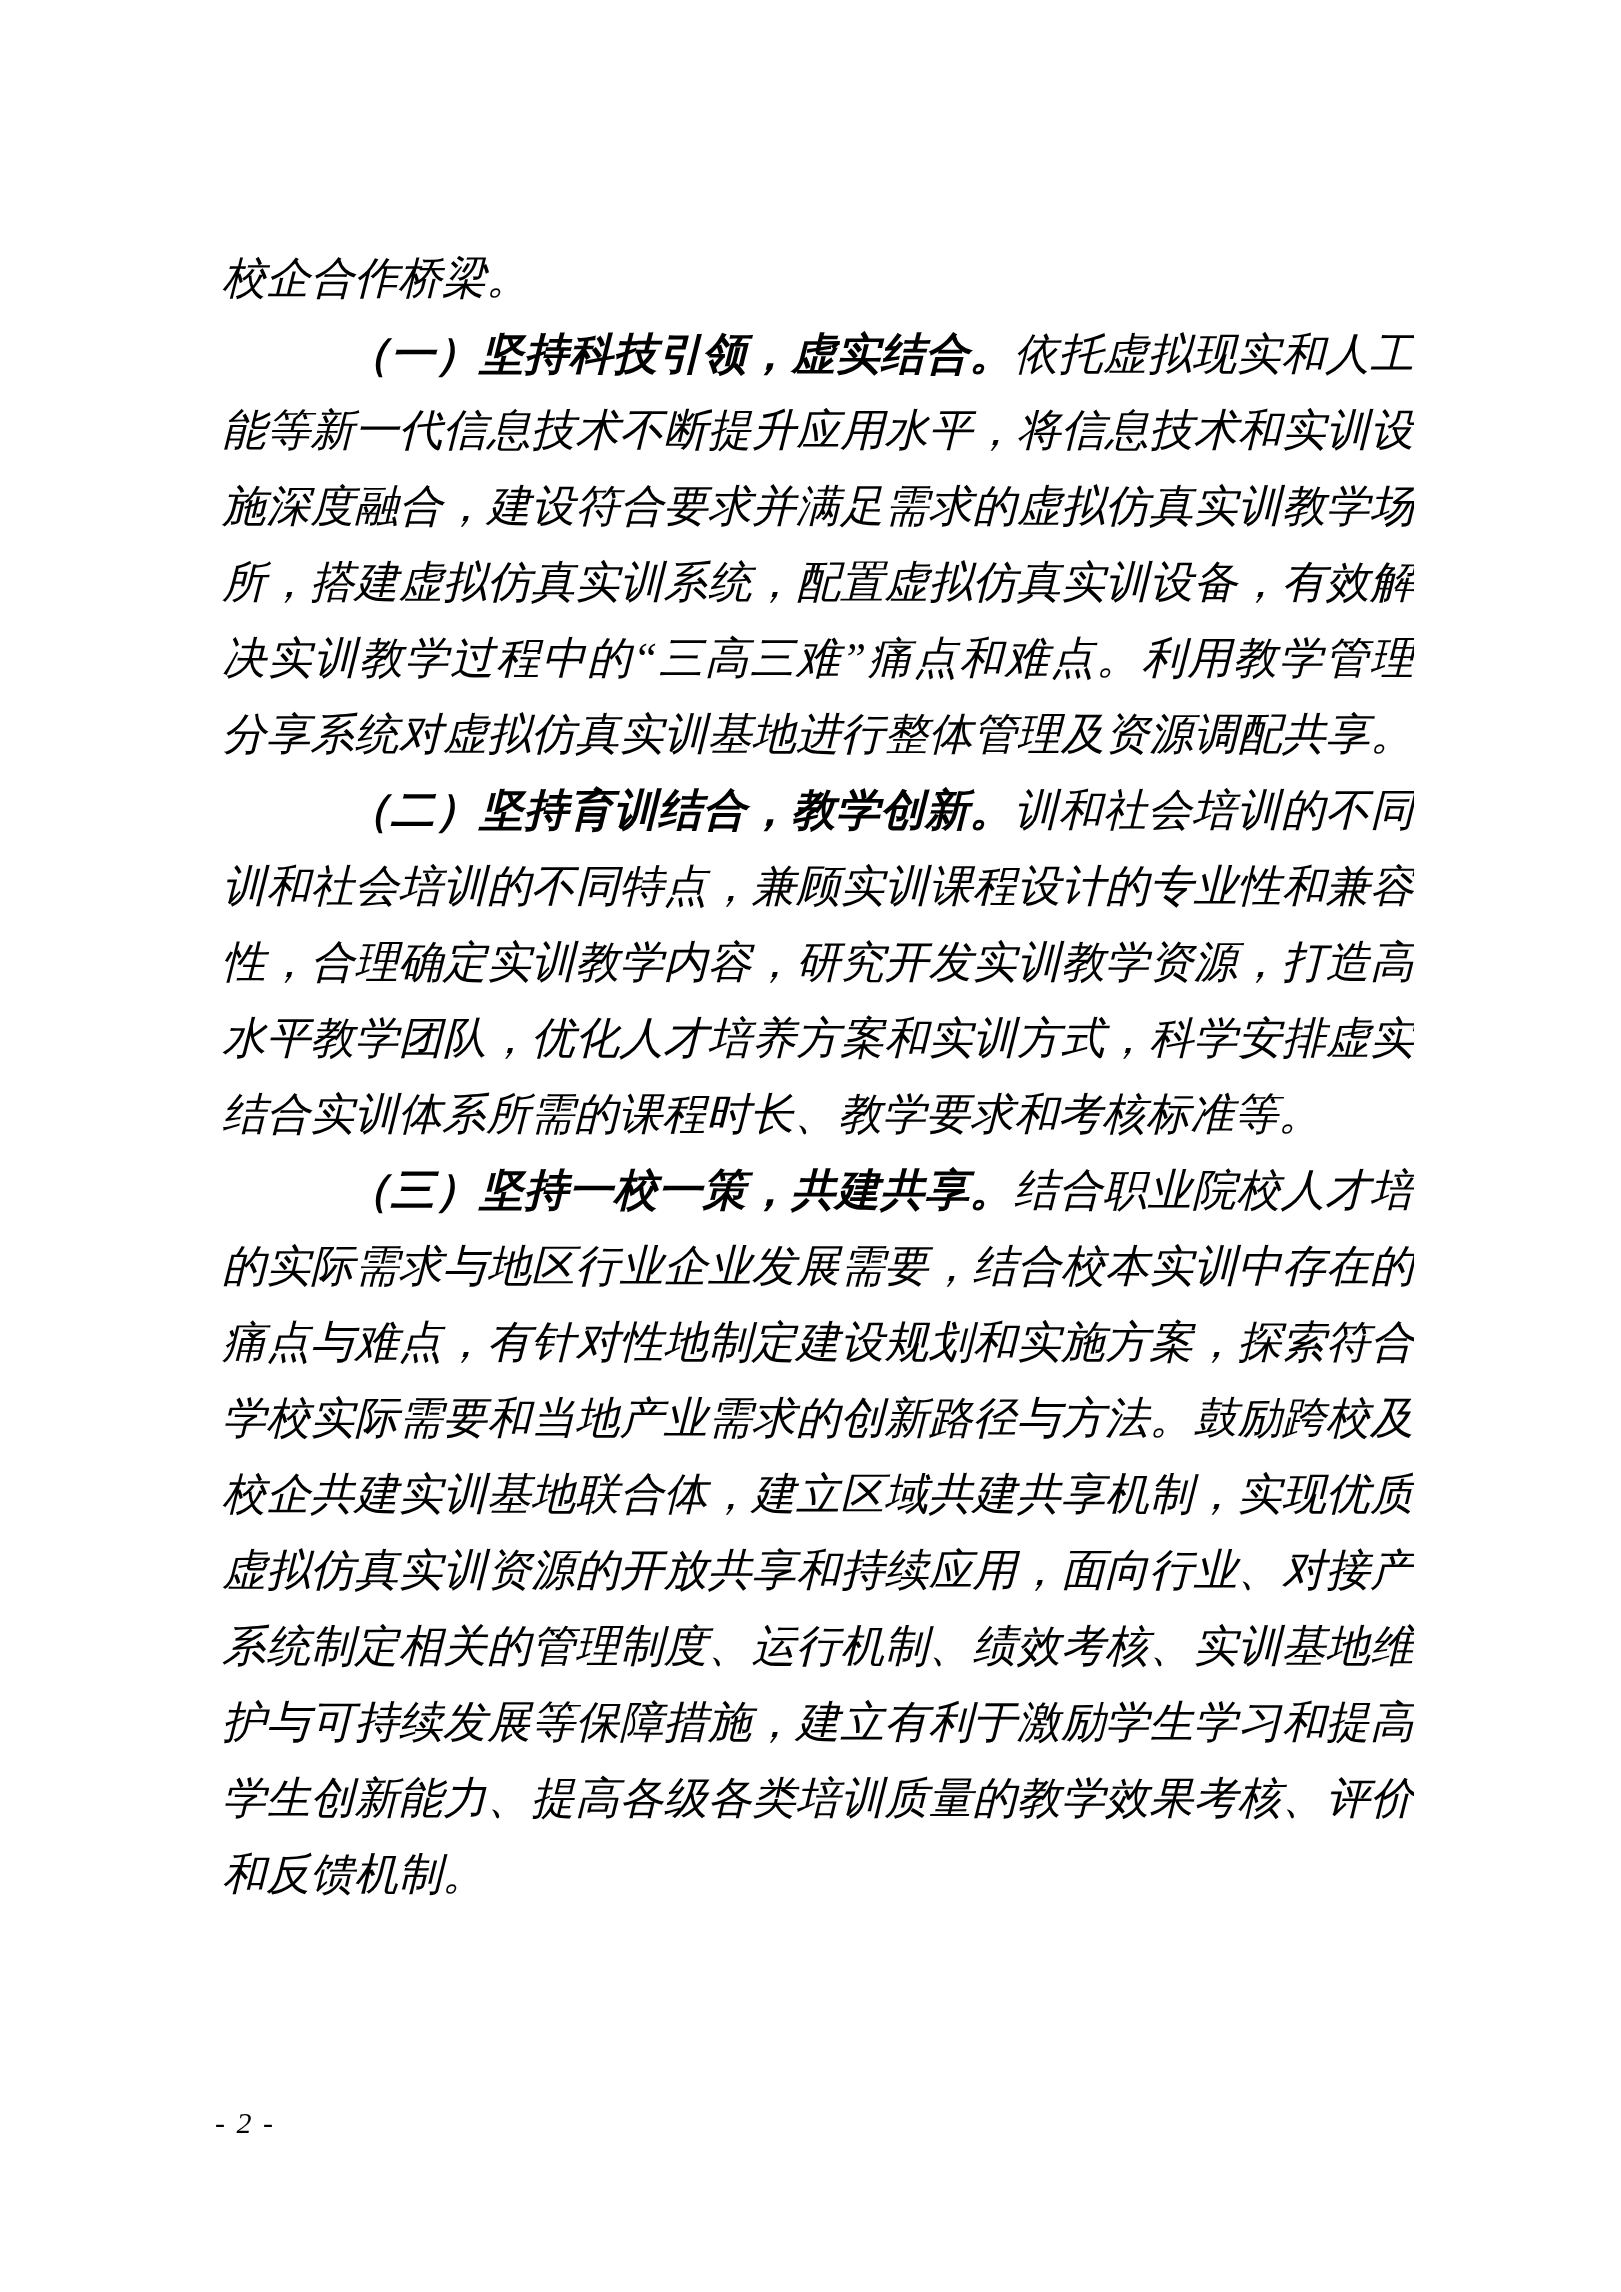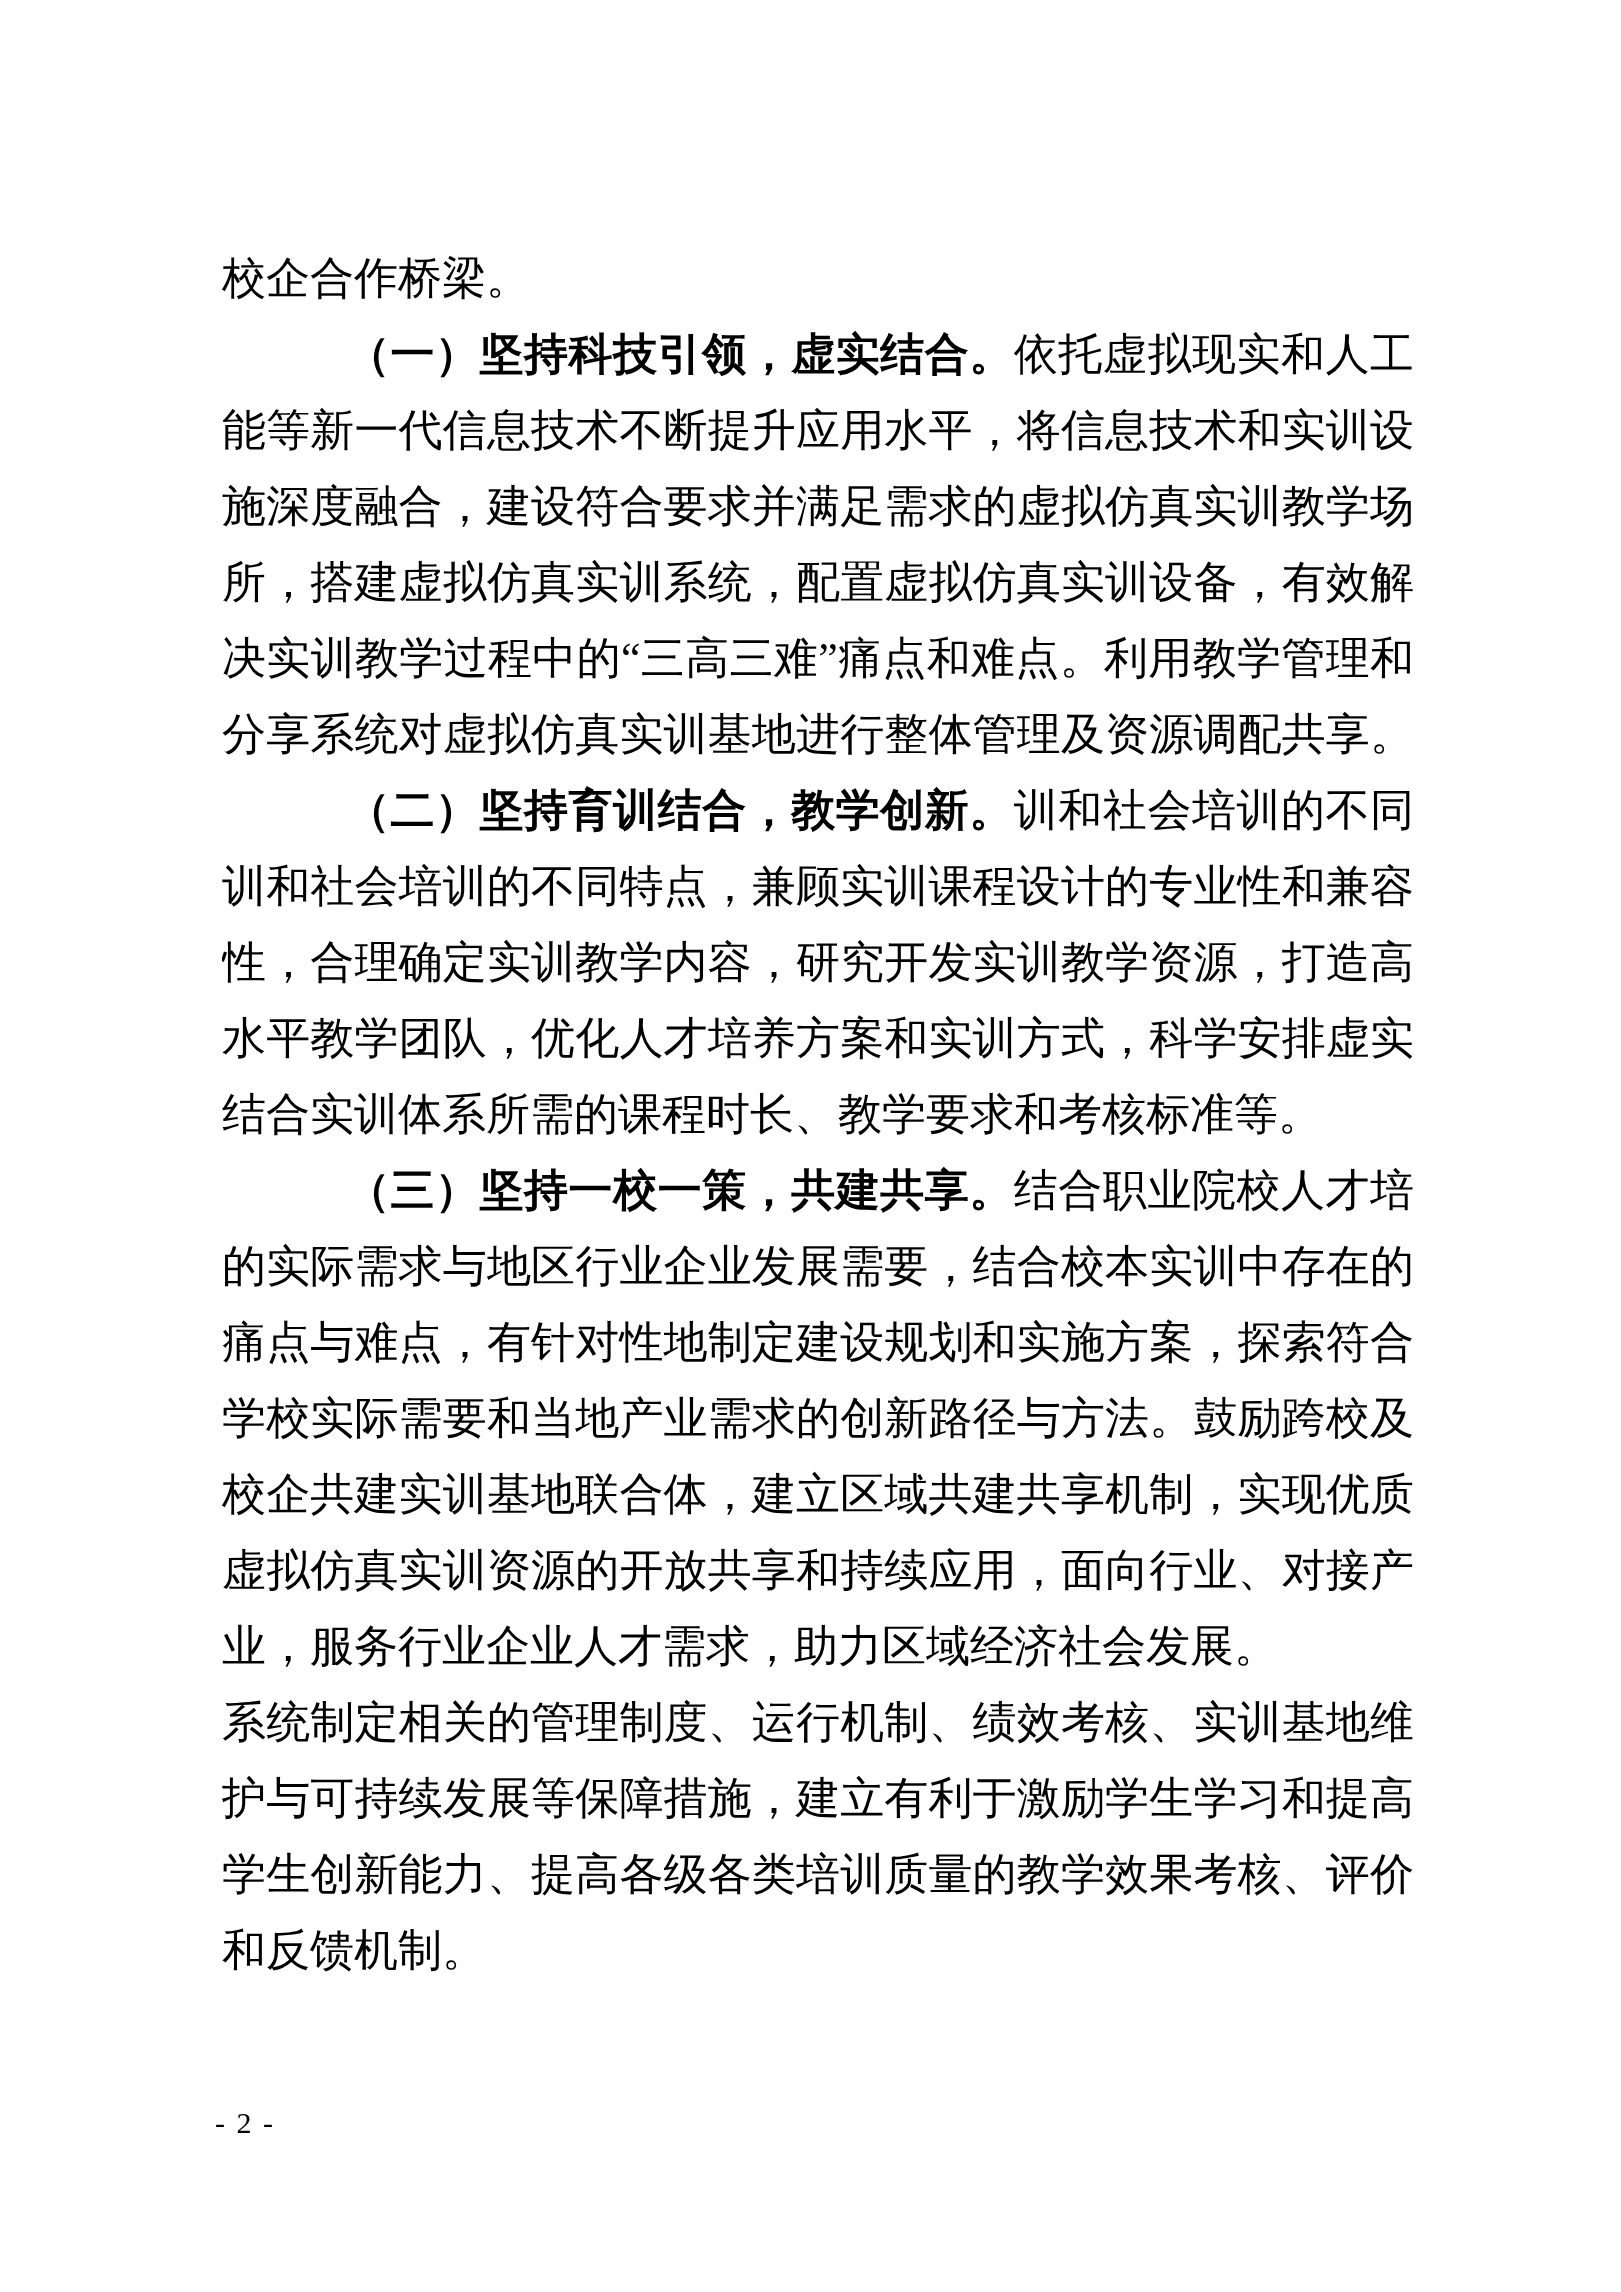--- a/index.html
+++ b/index.html
@@ -6,20 +6,21 @@
     margin: 0;
     padding: 0;
     background: #ffffff;
   }
   .page {
     position: relative;
     width: 1621px;
     height: 2160px;
     background: #ffffff;
     overflow: hidden;
+    font-style: italic;
   }
   .body-text {
     position: absolute;
     left: 222px;
     top: 241px;
     width: 1192px;
     font-family: "Liberation Serif", "DejaVu Serif", serif;
     font-size: 44px;
     line-height: 76px;
     color: #000000;
@@ -78,21 +79,20 @@
       <div class="line"><span>结合实训体系所需的课程时长、教学要求和考核标准等。</span></div>
     </section>
 
     <section>
       <div class="line jl indent"><span class="bold">（三）坚持一校一策，共建共享。</span><span>结合职业院校人才培养</span></div>
       <div class="line jl"><span>的实际需求与地区行业企业发展需要，结合校本实训中存在的</span></div>
       <div class="line jl"><span>痛点与难点，有针对性地制定建设规划和实施方案，探索符合</span></div>
       <div class="line jl"><span>学校实际需要和当地产业需求的创新路径与方法。鼓励跨校及</span></div>
       <div class="line jl"><span>校企共建实训基地联合体，建立区域共建共享机制，实现优质</span></div>
       <div class="line jl"><span>虚拟仿真实训资源的开放共享和持续应用，面向行业、对接产</span></div>
-      <div class="line"><span>业，服务行业企业人才需求，助力区域经济社会发展。</span></div>
     </section>
 
     <section>
       <div class="line jl"><span>系统制定相关的管理制度、运行机制、绩效考核、实训基地维</span></div>
       <div class="line jl"><span>护与可持续发展等保障措施，建立有利于激励学生学习和提高</span></div>
       <div class="line jl"><span>学生创新能力、提高各级各类培训质量的教学效果考核、评价</span></div>
       <div class="line"><span>和反馈机制。</span></div>
     </section>
 
   </div>

